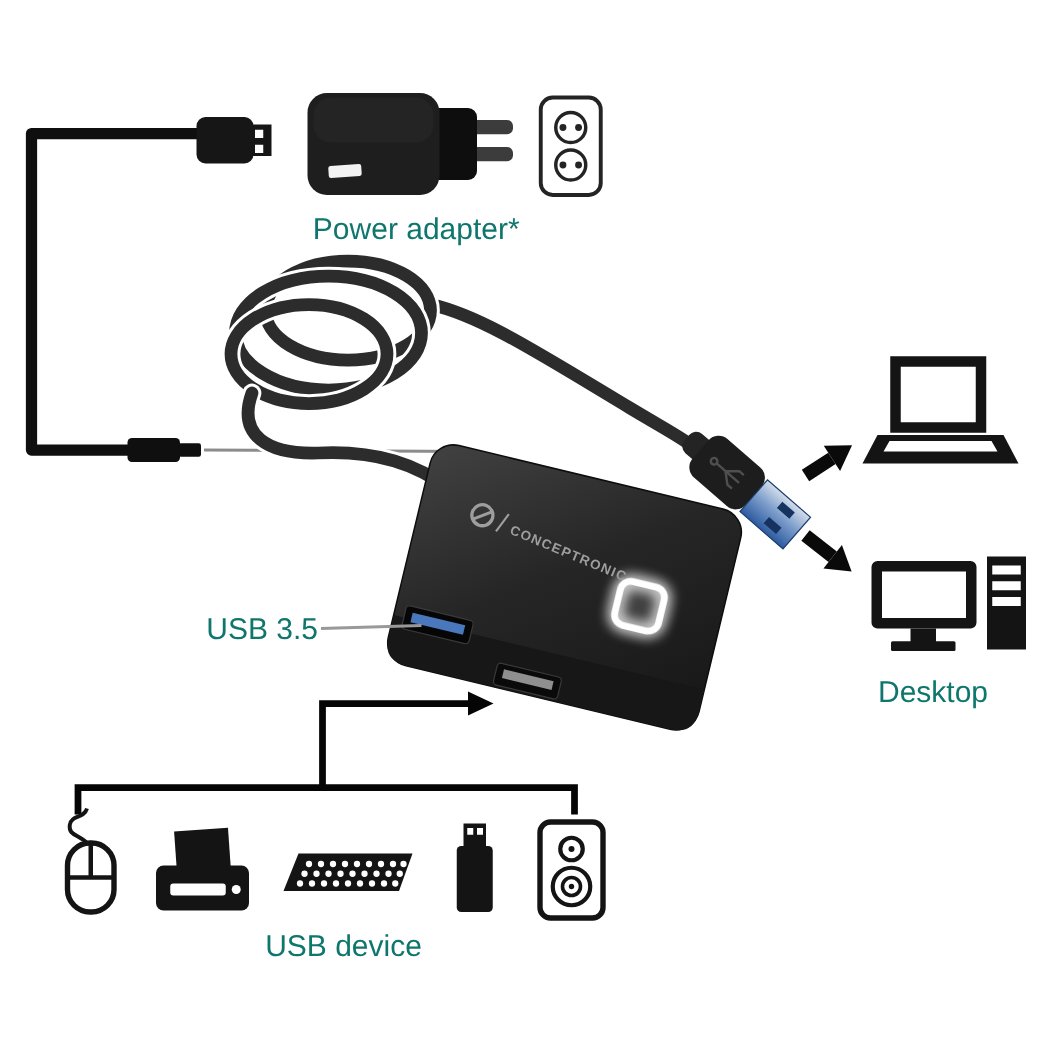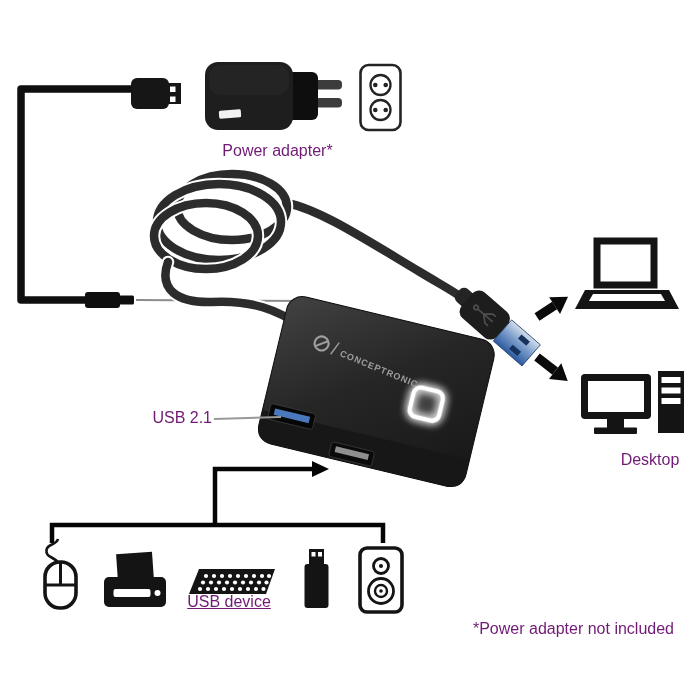--- a/index.html
+++ b/index.html
@@ -2,21 +2,21 @@
 <html><head>
 <meta charset="utf-8">
 <style>
   html,body{margin:0;padding:0;background:#fff;}
   .canvas{
     position:relative;width:700px;height:700px;background:#ffffff;
     font-family:"Liberation Sans", sans-serif;overflow:hidden;
   }
   .canvas svg{position:absolute;left:0;top:0;}
   .lbl{
-    position:absolute;font-size:16px;color:#701a75;line-height:1.1;
+    position:absolute;font-size:20px;color:#0f766e;line-height:1.1;
     font-family:"Liberation Sans", sans-serif;white-space:nowrap;
   }
   .c{text-align:center;} .r{text-align:right;}
 </style>
 </head>
 <body>
 
 <div class="canvas">
 
 <svg width="700" height="700" viewBox="0 0 700 700">
@@ -219,18 +219,17 @@
     <rect x="360" y="548" width="42" height="64" rx="7" stroke-width="3.6" fill="#ffffff"></rect>
     <circle cx="381" cy="566" r="7.5" stroke-width="2.8"></circle>
     <circle cx="381" cy="566" r="2" fill="#141414" stroke="none"></circle>
     <circle cx="381" cy="591" r="12.5" stroke-width="2.8"></circle>
     <circle cx="381" cy="591" r="6" stroke-width="2.4"></circle>
     <circle cx="381" cy="591" r="1.8" fill="#141414" stroke="none"></circle>
   </g>
 </svg>
 
 <div class="lbl c" style="left:205px;top:142px;width:145px;">Power adapter*</div>
-<div class="lbl r" style="left:136px;top:409px;width:76px;">USB 2.1</div>
-<div class="lbl c" style="left:600px;top:451px;width:100px;">Desktop</div>
-<div class="lbl c" style="left:158px;top:593px;width:142px;text-decoration:underline;">USB device</div>
-<div class="lbl r" style="left:450px;top:620px;width:224px;">*Power adapter not included</div>
+<div class="lbl r" style="left:136px;top:409px;width:76px;">USB 3.5</div>
+<div class="lbl c" style="left:572px;top:451px;width:100px;">Desktop</div>
+<div class="lbl c" style="left:158px;top:620px;width:142px;">USB device</div>
 
 </div>
 
 </body></html>

